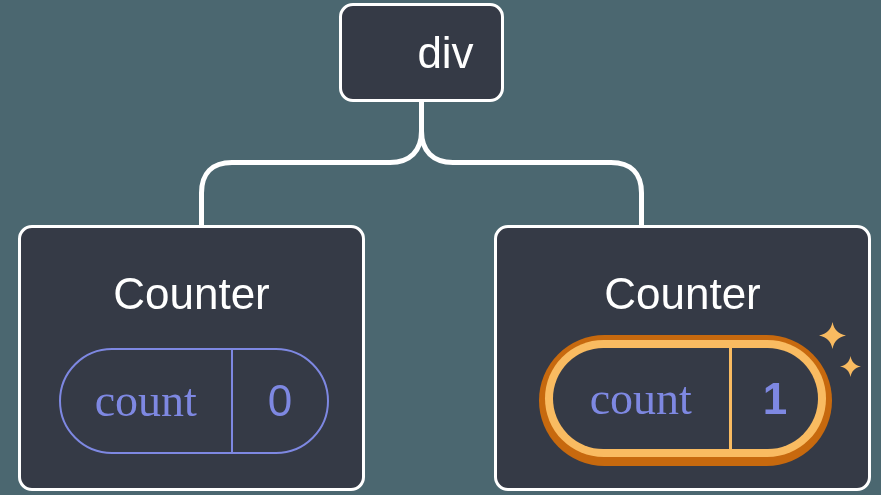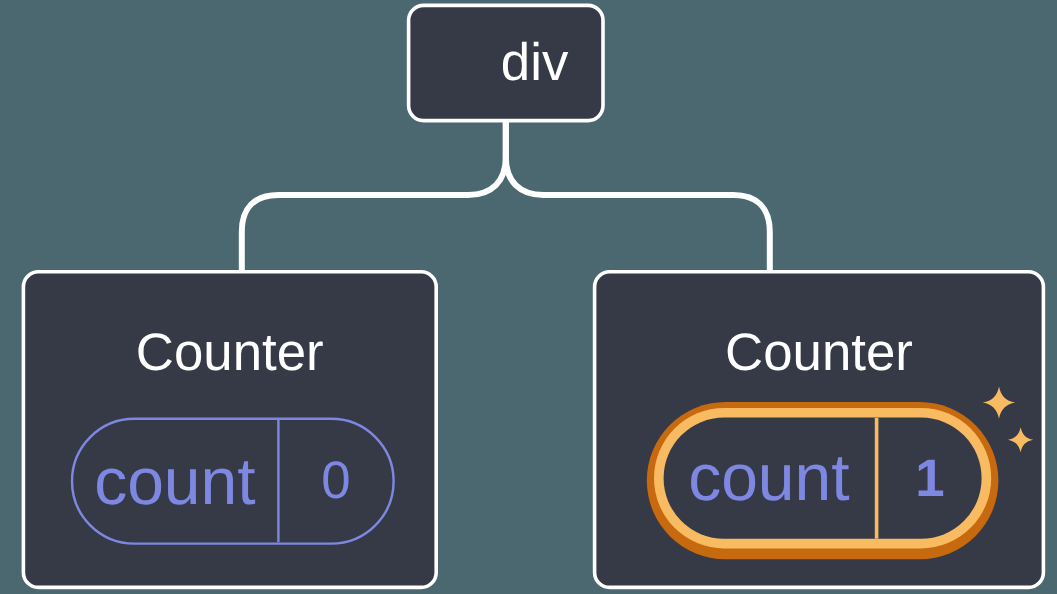--- a/index.html
+++ b/index.html
@@ -72,21 +72,21 @@
     flex:1;display:flex;align-items:center;justify-content:center;
   }
   .state-pill .pill-divider{
     width:2.5px;background:var(--accent);
   }
   .state-pill .pill-value-section{
     width:94px;display:flex;align-items:center;justify-content:center;
   }
   .state-key{
     color:var(--accent);
-    font-size:55px;line-height:1;
+    font-size:46px;line-height:1;font-family:Liberation Serif, serif;
   }
   .state-value{
     color:var(--accent);
     font-size:44px;line-height:1;
   }
   
   .pill-ring-outer{
     position:absolute;
     left:42px;top:107px;width:293px;height:131px;
     background:var(--hl-outer);

